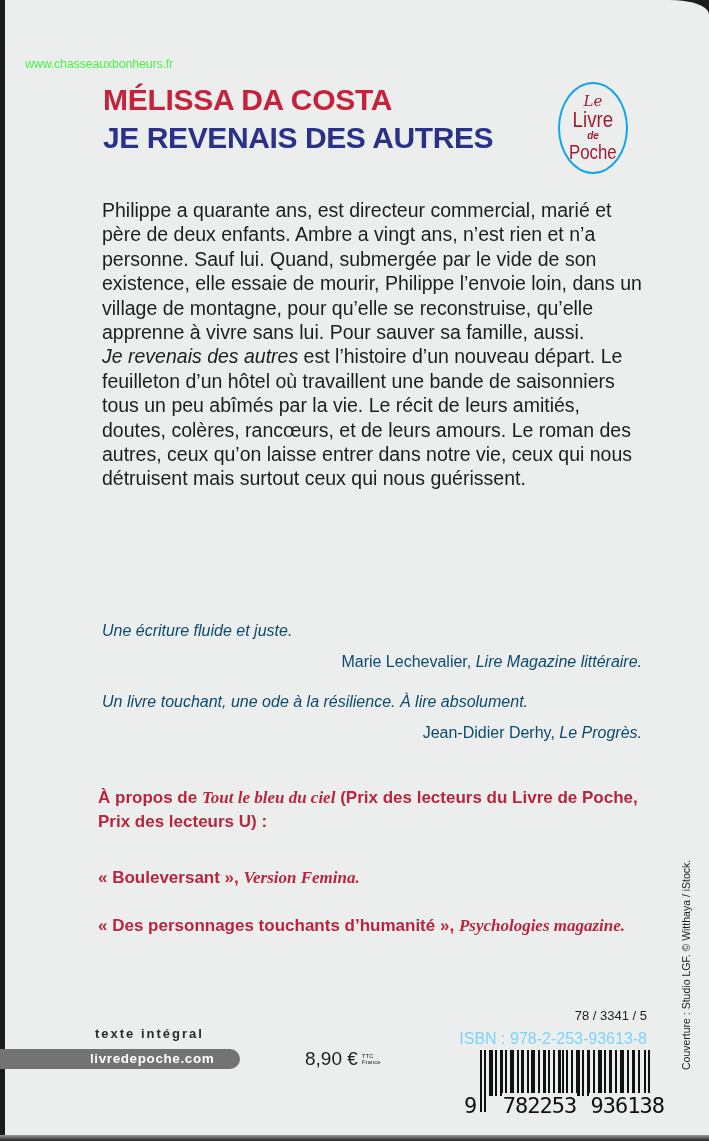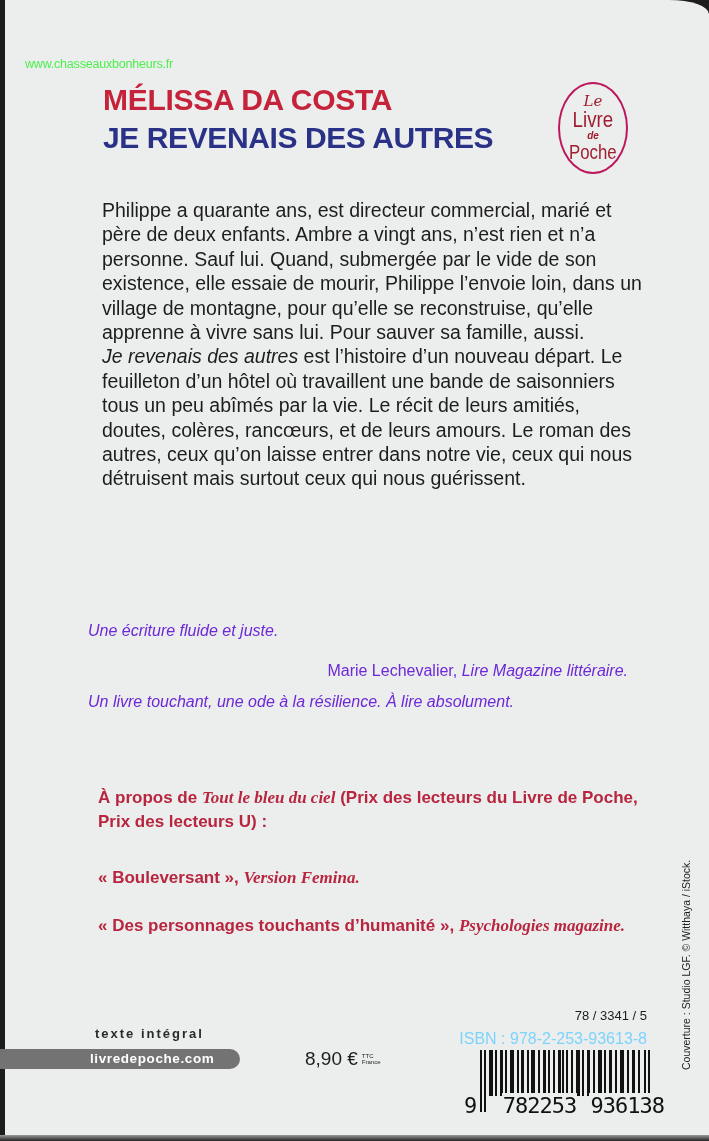--- a/index.html
+++ b/index.html
@@ -20,40 +20,40 @@
   .author {
     position: absolute; left: 98px; top: 83px;
     color: #c4233b; font-size: 30px; font-weight: bold; letter-spacing: -0.3px;
   }
   .title {
     position: absolute; left: 98px; top: 121px;
     color: #2a3287; font-size: 30px; font-weight: bold; letter-spacing: -0.4px;
   }
   .logo {
     position: absolute; left: 553px; top: 82px; width: 70px; height: 92px;
-    border: 2px solid #be185d; border-radius: 50%;
+    border: 2px solid #0ea5e9; border-radius: 50%;
     color: #a01c30; text-align: center; box-sizing: border-box;
     display: flex; flex-direction: column; align-items: center; justify-content: center;
     line-height: 1;
   }
   .logo .le { font-family: "DejaVu Serif", serif; font-style: italic; font-size: 15px; }
   .logo .livre { font-size: 22px; font-family: "Liberation Sans Narrow", "Liberation Sans", sans-serif; transform: scaleX(0.85); }
   .logo .de { font-size: 10px; font-style: italic; font-weight: bold; }
   .logo .poche { font-size: 21px; transform: scaleX(0.8); }
 
   .blurb {
     position: absolute; left: 97px; top: 198px; width: 540px;
     color: #1d1d1d; font-size: 19.5px; line-height: 24.4px;
   }
   .blurb p { margin: 0; }
   .blurb em { font-style: italic; }
 
-  .review { position: absolute; left: 83px; width: 540px; color: #6d28d9; font-size: 16px; }
+  .review { position: absolute; left: 97px; width: 540px; color: #0c4a6e; font-size: 16px; }
   .review .quote { font-style: italic; }
-  .review .source { text-align: right; margin-top: 22px; }
+  .review .source { text-align: right; margin-top: 13px; }
   .review .source em { font-style: italic; }
 
   .red-section {
     position: absolute; left: 93px; width: 540px; color: #b8253f;
     font-size: 17px; font-weight: bold; line-height: 24px;
   }
   .red-section em { font-style: italic; font-family: Liberation Serif, serif; }
 
   .texte-integral {
     position: absolute; left: 90px; top: 1026px;
@@ -105,20 +105,21 @@
     <p><em>Je revenais des autres</em><span> est l’histoire d’un nouveau départ. Le feuilleton d’un hôtel où travaillent une bande de saisonniers tous un peu abîmés par la vie. Le récit de leurs amitiés, doutes, colères, rancœurs, et de leurs amours. Le roman des autres, ceux qu’on laisse entrer dans notre vie, ceux qui nous détruisent mais surtout ceux qui nous guérissent.</span></p>
   </div>
 
   <div class="review" style="top:622px;">
     <div class="quote">Une écriture fluide et juste.</div>
     <div class="source"><span>Marie Lechevalier, </span><em>Lire Magazine littéraire.</em></div>
   </div>
 
   <div class="review" style="top:693px;">
     <div class="quote">Un livre touchant, une ode à la résilience. À lire absolument.</div>
+    <div class="source"><span>Jean-Didier Derhy, </span><em>Le Progrès.</em></div>
   </div>
 
   <div class="red-section" style="top:786px;"><span>À propos de </span><em>Tout le bleu du ciel</em><span> (Prix des lecteurs du Livre de Poche, Prix des lecteurs U) :</span></div>
 
   <div class="red-section" style="top:866px;"><span>« Bouleversant », </span><em>Version Femina.</em></div>
 
   <div class="red-section" style="top:914px;"><span>« Des personnages touchants d’humanité », </span><em>Psychologies magazine.</em></div>
 
   <div class="texte-integral">texte intégral</div>
 </div>

